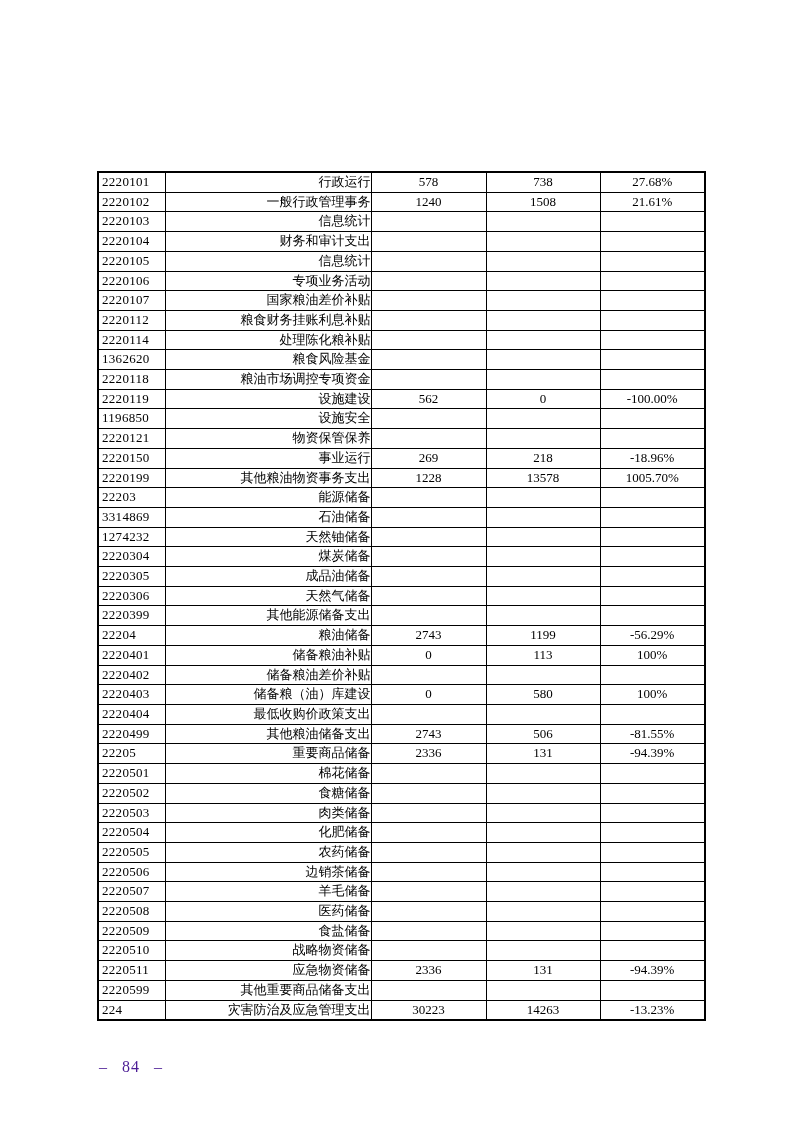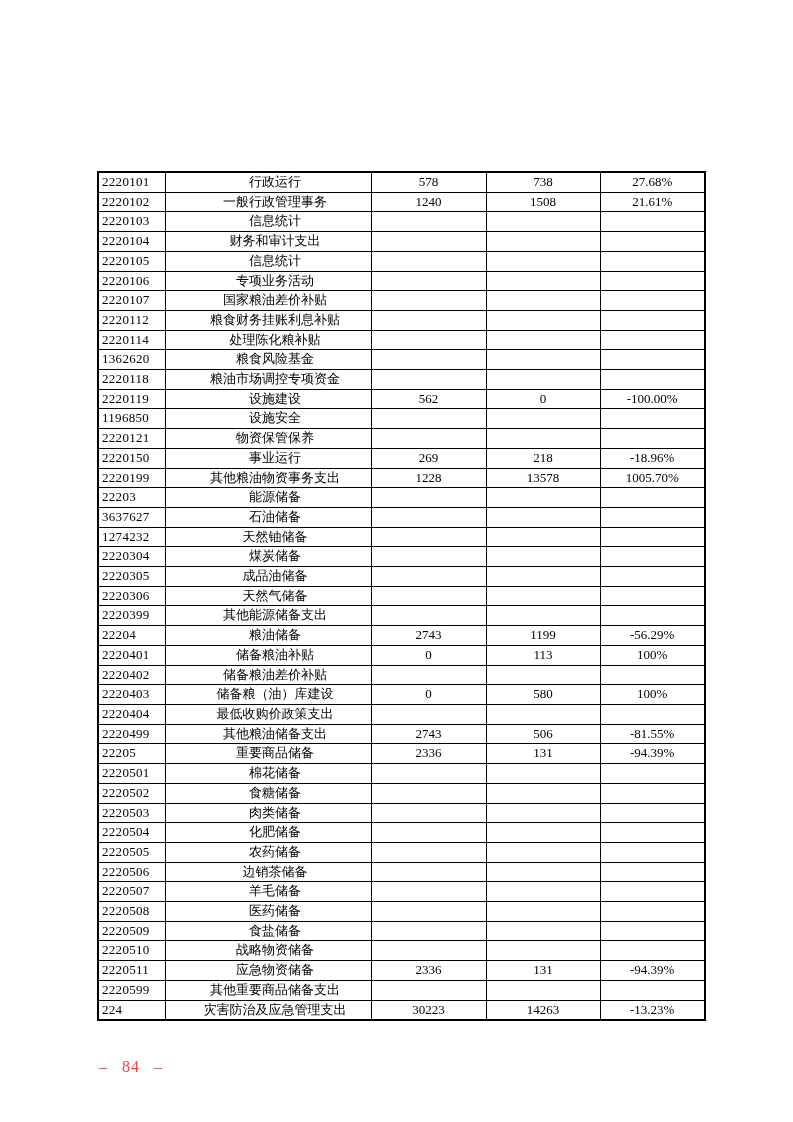--- a/index.html
+++ b/index.html
@@ -42,32 +42,32 @@
     overflow: hidden;
     vertical-align: middle;
   }
   table.budget-table td.c-code {
     padding-left: 3px;
     text-align: left;
     letter-spacing: 0.3px;
   }
   table.budget-table td.c-name {
     padding-left: 14px;
-    text-align: center;
+    text-align: right;
   }
   table.budget-table td.c-num,
   table.budget-table td.c-pct {
     text-align: center;
   }
   .page-number {
     position: absolute;
     left: 99px;
     top: 1018px;
     font-size: 16px;
-    color: #ef4444;
+    color: #4c1d95;
     letter-spacing: 1px;
     word-spacing: 9px;
   }
 </style>
 </head>
 <body>
 
 <div class="page">
 
   <table class="budget-table">
@@ -192,21 +192,21 @@
           <td class="c-pct">1005.70%</td>
         </tr>
         <tr>
           <td class="c-code">22203</td>
           <td class="c-name">能源储备</td>
           <td class="c-num"></td>
           <td class="c-num"></td>
           <td class="c-pct"></td>
         </tr>
         <tr>
-          <td class="c-code">3637627</td>
+          <td class="c-code">3314869</td>
           <td class="c-name">石油储备</td>
           <td class="c-num"></td>
           <td class="c-num"></td>
           <td class="c-pct"></td>
         </tr>
         <tr>
           <td class="c-code">1274232</td>
           <td class="c-name">天然铀储备</td>
           <td class="c-num"></td>
           <td class="c-num"></td>

